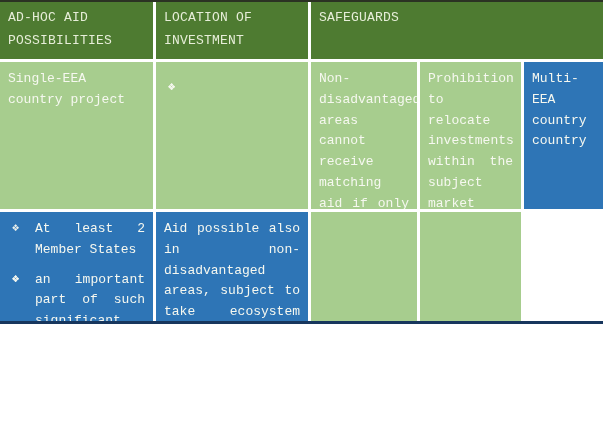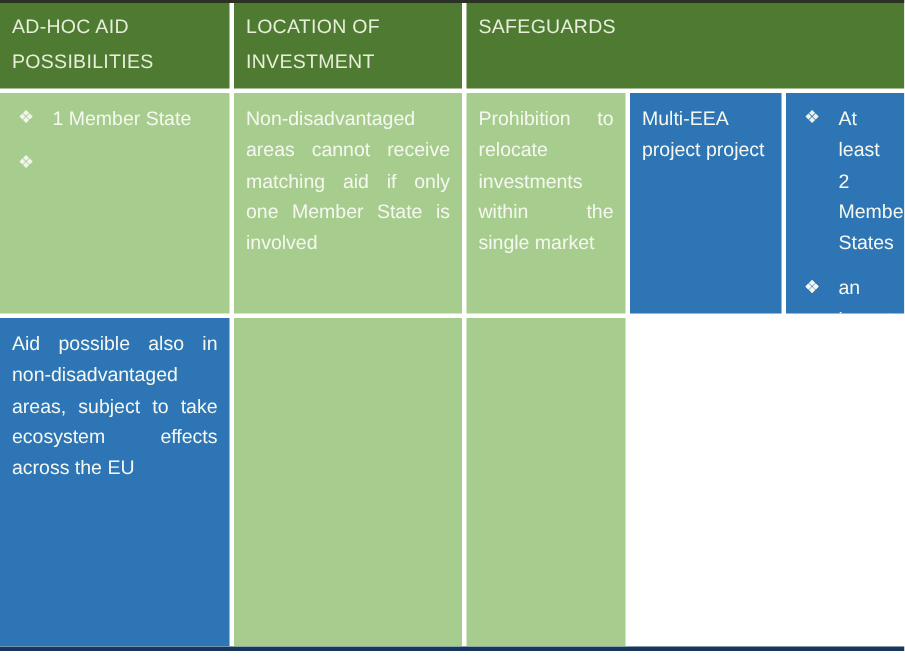--- a/index.html
+++ b/index.html
@@ -4,29 +4,29 @@
 <style>
   html, body {
     margin: 0;
     padding: 0;
     background: #ffffff;
   }
   * { box-sizing: border-box; }
 
   .doc-table {
     width: 603px;
-    height: 434px;
+    height: 324px;
     display: grid;
     grid-template-columns: 153px 152px 106px 101px 79px;
     grid-template-rows: 57px 147px auto;
     gap: 3px;
     background: #ffffff;            
     border-top: 2px solid #2b3223;  
     border-bottom: 3px solid #17365d; 
-    font-family: Liberation Sans, sans-serif;
+    font-family: Liberation Mono, monospace;
     font-size: 13px;
     line-height: 1.6;
     color: #f6f8f0;
     overflow: hidden;
   }
 
   .cell {
     padding: 7px 8px;
     overflow: hidden;
   }
@@ -65,37 +65,37 @@
 </style>
 </head>
 <body>
 
 <div class="doc-table">
 
   <div class="cell header-cell bg-header">AD-HOC AID POSSIBILITIES</div>
   <div class="cell header-cell bg-header">LOCATION OF INVESTMENT</div>
   <div class="cell header-cell bg-header span3">SAFEGUARDS</div>
 
+  <div class="cell justify bg-green">Single-EEA country project</div>
 
   <div class="cell bg-green">
     <ul class="bullets">
       <li>
         <span class="bullet-glyph">❖</span>
-        <span>1 Member State</span>
       </li>
       <li>
         <span class="bullet-glyph">❖</span>
       </li>
     </ul>
   </div>
 
   <div class="cell justify bg-green">Non-disadvantaged areas cannot receive matching aid if only one Member State is involved</div>
-  <div class="cell justify bg-green">Prohibition to relocate investments within the single market</div>
+  <div class="cell justify bg-green">Prohibition to relocate investments within the subject market</div>
 
-  <div class="cell justify bg-blue">Multi-EEA project project</div>
+  <div class="cell justify bg-blue">Multi-EEA country country</div>
 
   <div class="cell bg-blue">
     <ul class="bullets">
       <li>
         <span class="bullet-glyph">❖</span>
         <span>At least 2 Member States</span>
       </li>
       <li>
         <span class="bullet-glyph">❖</span>
       </li>

